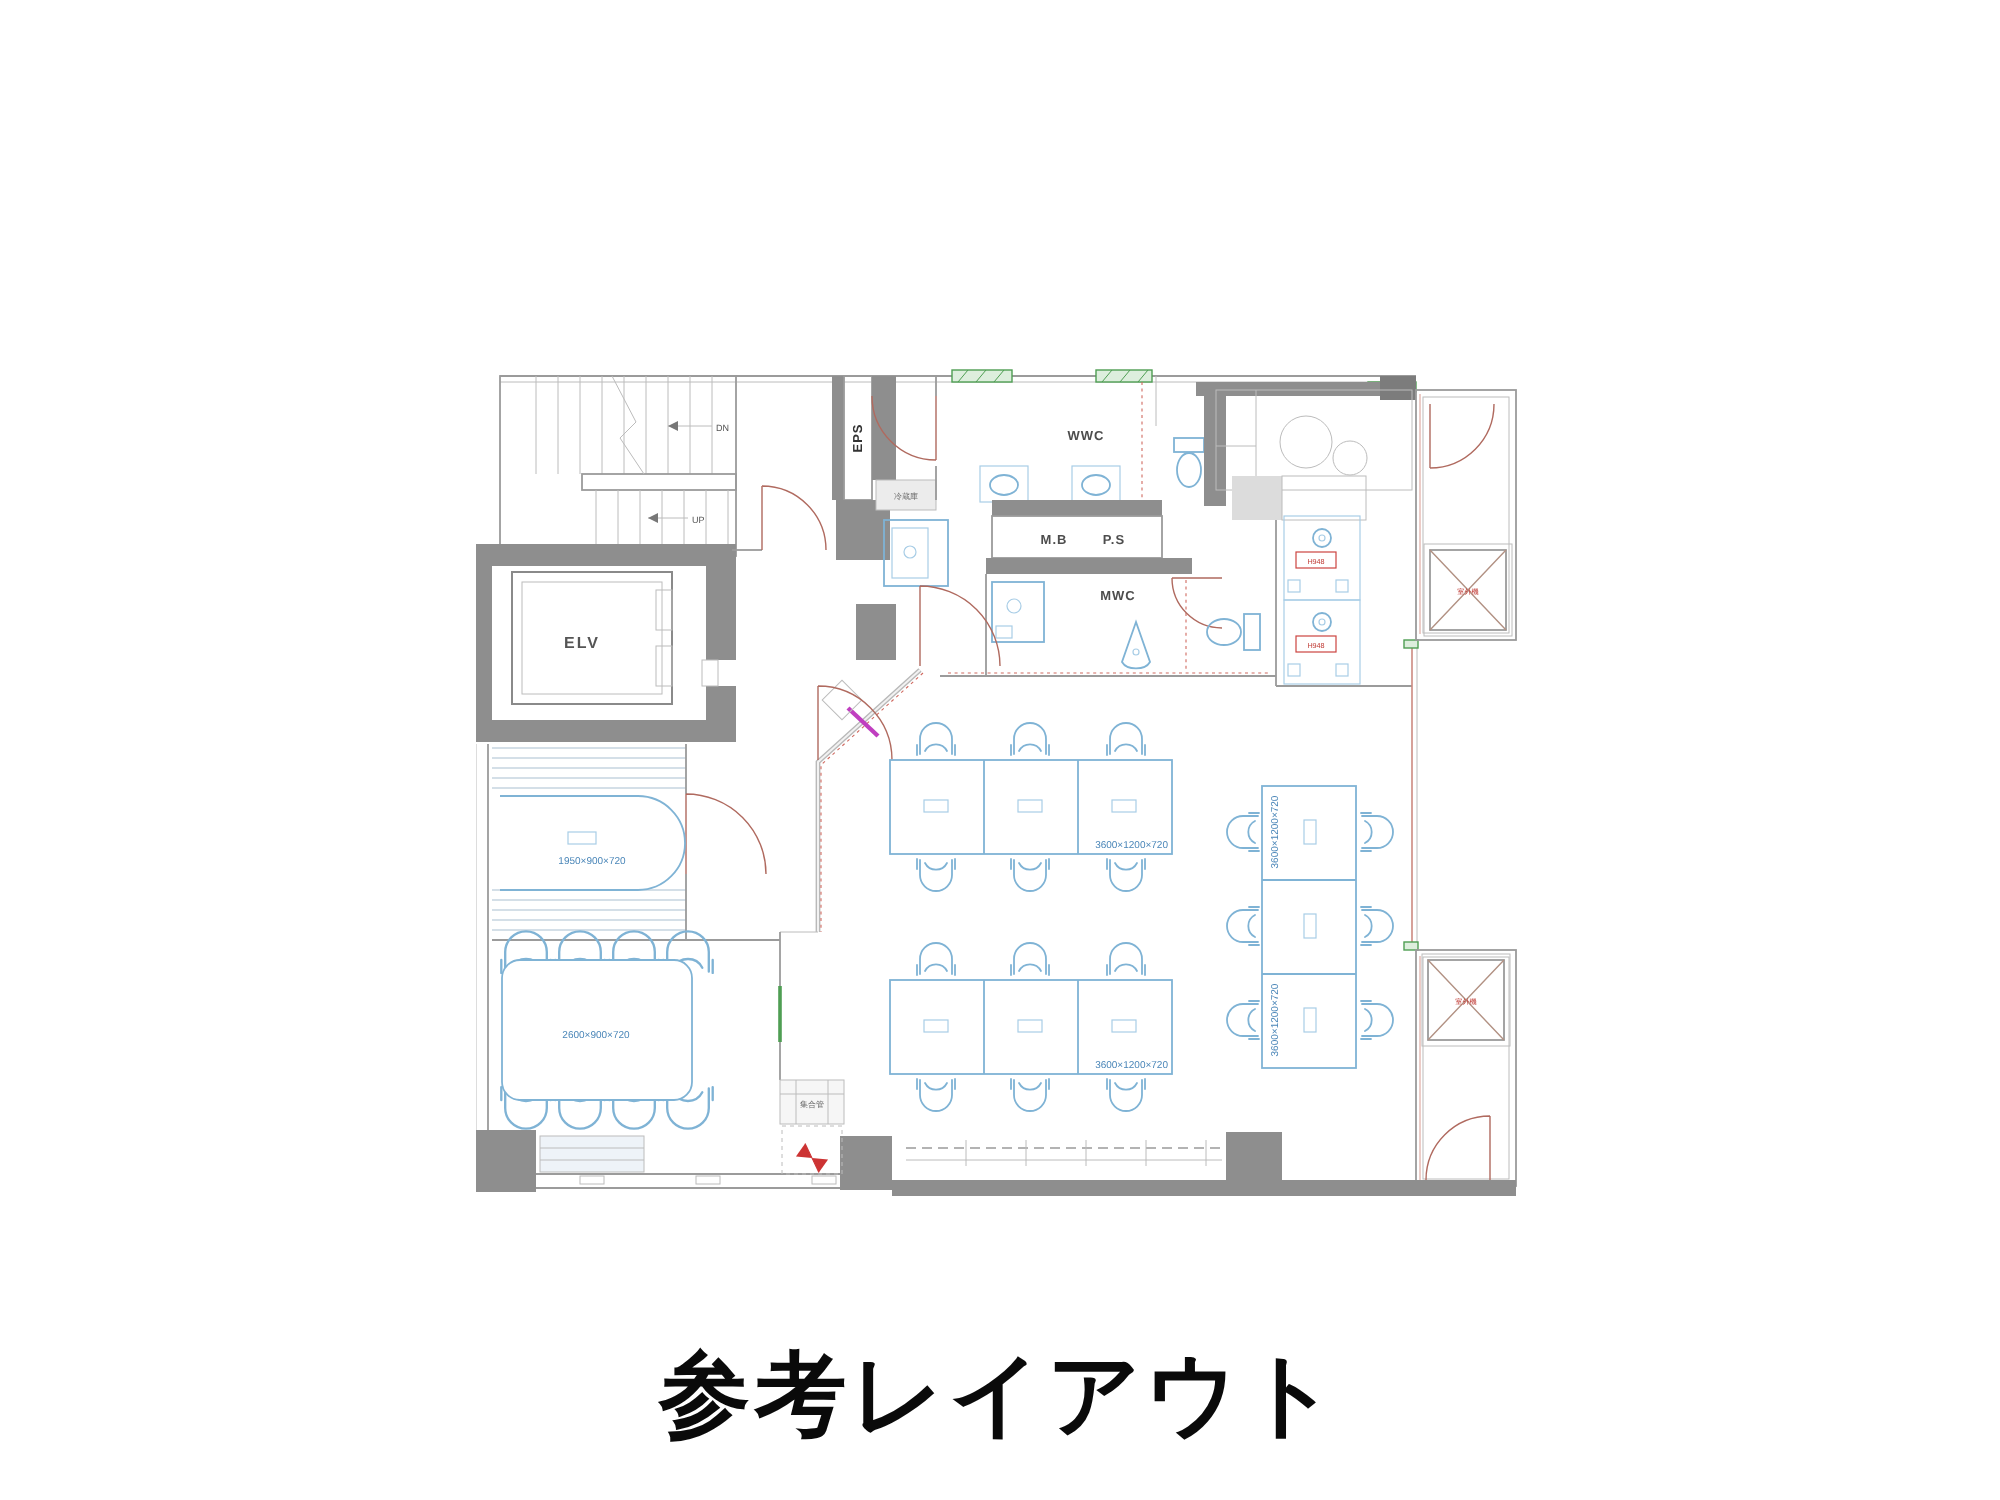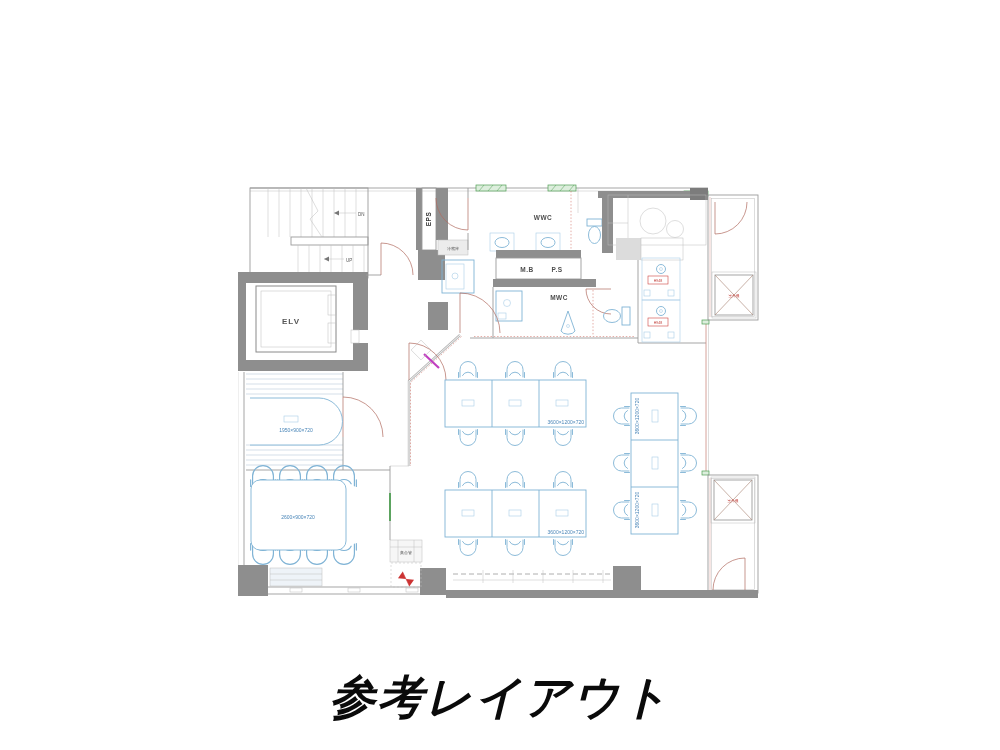--- a/index.html
+++ b/index.html
@@ -1,21 +1,21 @@
 <!DOCTYPE html>
 <html><head>
 <meta charset="utf-8">
 <style>
   html,body{margin:0;padding:0;background:#ffffff;}
   #stage{position:relative;width:1000px;height:750px;background:#fff;overflow:hidden;
          font-family:"Liberation Sans","DejaVu Sans",sans-serif;margin-top:21px;}
   #plan{position:absolute;left:238px;top:162px;width:525px;height:415px;}
   .caption{position:absolute;left:0;right:0;top:646px;text-align:center;
            font-size:46px;font-weight:800;letter-spacing:2px;color:#0a0a0a;
-           font-family:"Liberation Sans","DejaVu Sans",sans-serif;font-style:italic;}
+           font-family:"Liberation Sans","DejaVu Sans",sans-serif;}
   
   .w   {fill:#8e8e8e;stroke:none;}
   .w2  {fill:#7c7c7c;stroke:none;}
   .ln  {fill:none;stroke:#9b9b9b;stroke-width:.9;}
   .ln2 {fill:none;stroke:#bcbcbc;stroke-width:.5;}
   .cab {fill:none;stroke:#a9bfd0;stroke-width:.5;}
   .blu {fill:#fff;stroke:#7fb3d5;stroke-width:.9;}
   .blo {fill:none;stroke:#7fb3d5;stroke-width:.9;}
   .blu2{fill:none;stroke:#a8cde6;stroke-width:.6;}
   .door{fill:none;stroke:#b06a5f;stroke-width:.7;}

